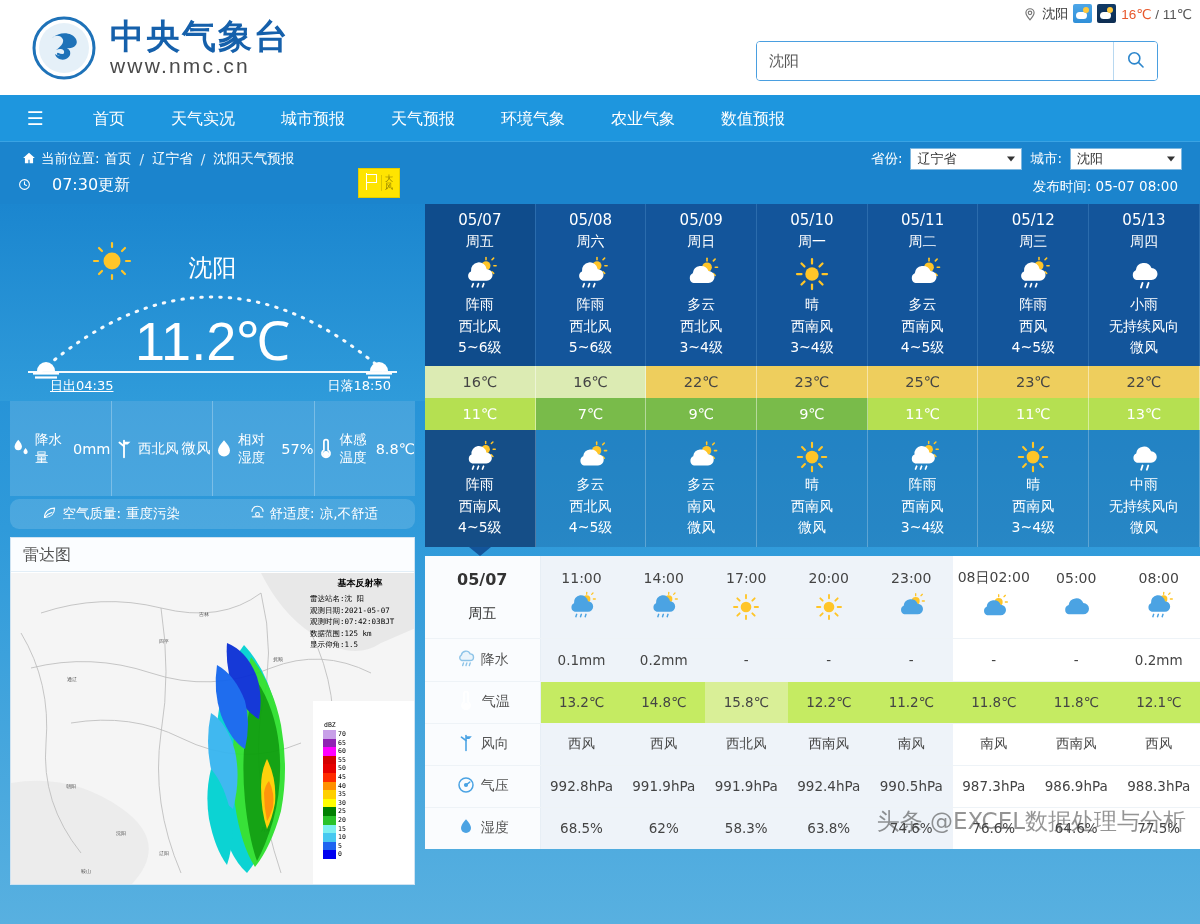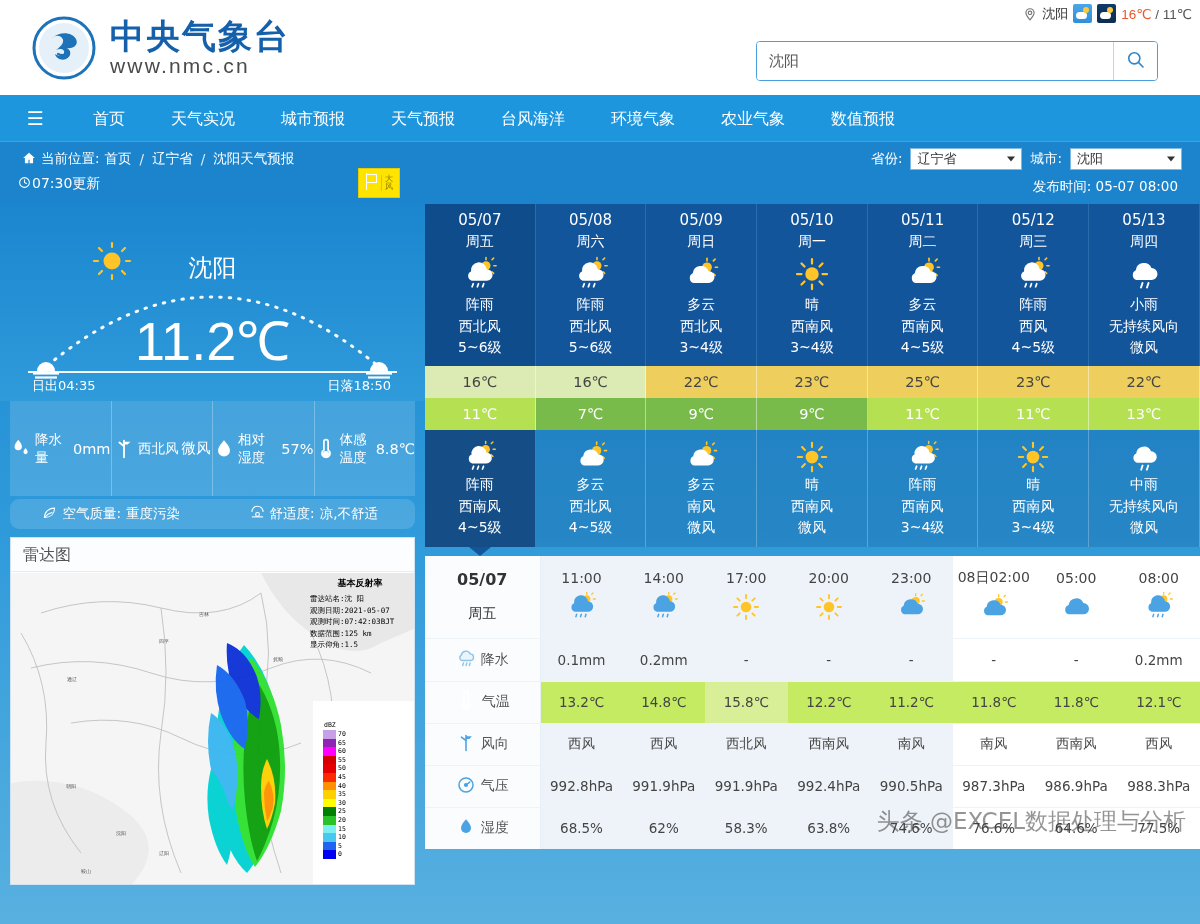--- a/index.html
+++ b/index.html
@@ -84,22 +84,22 @@
     background: linear-gradient(180deg,#1b84cd 0%, #1b84cd 100%);
   }
   .crumb {
     position: absolute; left: 22px; top: 8px;
     font-size: 13.5px; color: #fff; display: flex; align-items: center; gap: 5px;
     font-family: "DejaVu Sans", "Liberation Sans", sans-serif;
   }
   .crumb a { color: #fff; text-decoration: none; }
   .crumb .sl { opacity: .85; margin: 0 3px; }
   .update-time {
-    position: absolute; left: 18px; top: 33px; font-size: 14px; color: #fff;
-    display: flex; align-items: center; gap: 1px;
+    position: absolute; left: 18px; top: 33px; font-size: 16px; color: #fff;
+    display: flex; align-items: center; gap: 21px;
     font-family: "DejaVu Sans", "Liberation Sans", sans-serif;
   }
   .alert-badge {
     position: absolute; left: 358px; top: 26px;
     width: 42px; height: 30px; background: #ffe400;
     display: flex; align-items: center; border: 1px solid #e3cd00;
   }
   .alert-badge .flagbox { width: 22px; text-align:center; }
   .alert-badge .flag {
     display:inline-block; width: 13px; height: 17px; position: relative;
@@ -161,21 +161,21 @@
   }
   .sun-arc { position: absolute; left: 0; top: 0; width: 425px; height: 197px; }
   .sunline {
     position: absolute; left: 28px; right: 28px; bottom: 28px;
     height: 2px; background: #fff; opacity: .95;
   }
   .sunrise-lbl, .sunset-lbl {
     position: absolute; bottom: 6px; font-size: 13px; color: #fff;
     font-family: "DejaVu Sans", "Liberation Sans", sans-serif;
   }
-  .sunrise-lbl { left: 32px; }
+  .sunrise-lbl { left: 50px; text-decoration: underline; }
   .sunset-lbl { right: 34px; }
 
   .metrics {
     display: flex; height: 95px; margin: 0 10px;
     background: rgba(255,255,255,.14);
   }
   .metric {
     flex: 1; display: flex; flex-direction: row; align-items: center;
     justify-content: center; gap: 3px; color: #fff;
     border-right: 1px solid rgba(255,255,255,.28);
@@ -358,21 +358,20 @@
   </div>
 </div>
 
 <div class="nav">
   <div class="nav-burger">☰</div>
   <div id="nav-items" style="display:flex;">
       <div class="nav-item">首页</div>
       <div class="nav-item">天气实况</div>
       <div class="nav-item">城市预报</div>
       <div class="nav-item">天气预报</div>
-      <div class="nav-item">台风海洋</div>
       <div class="nav-item">环境气象</div>
       <div class="nav-item">农业气象</div>
       <div class="nav-item">数值预报</div>
     </div>
 </div>
 
 <div class="crumbbar">
   <div class="crumb">
     <span>
       <svg width="14" height="14" viewBox="0 0 24 24" fill="#fff">

